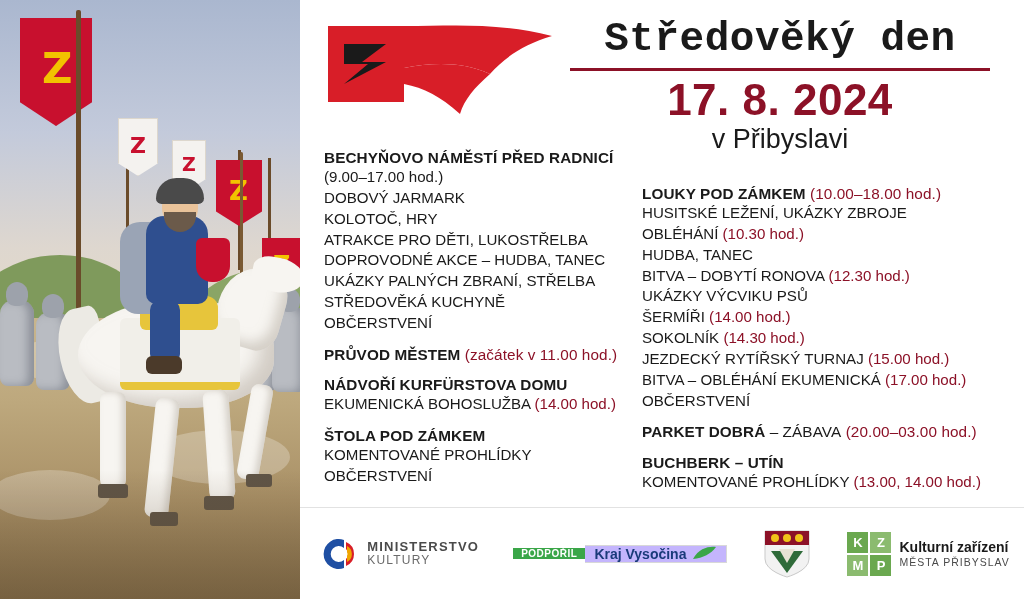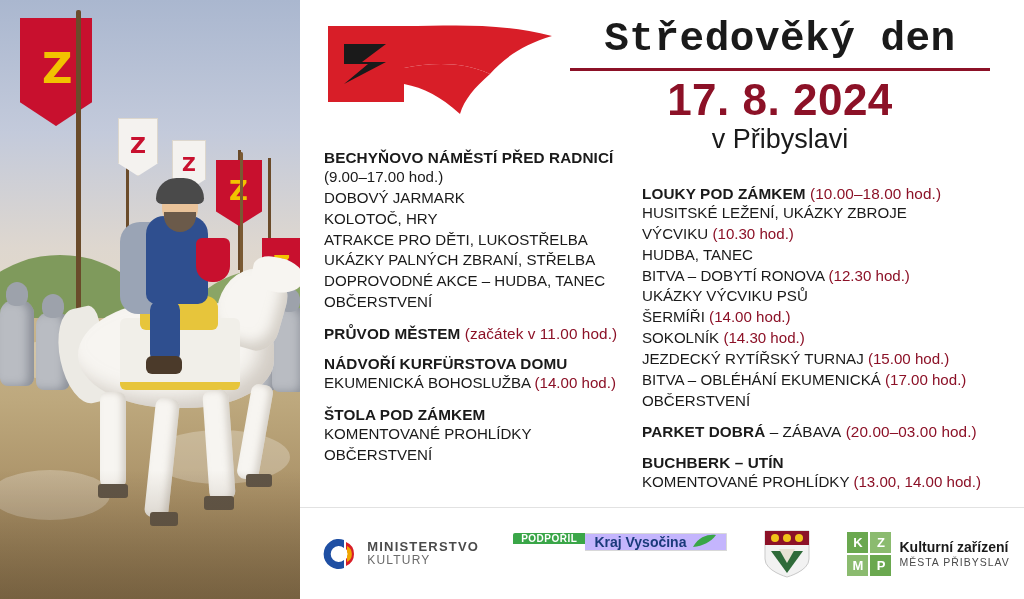--- a/index.html
+++ b/index.html
@@ -265,21 +265,21 @@
     justify-content: center;
     gap: 34px;
   }
   .logo-mk { display: flex; align-items: center; gap: 9px; }
   .mk-mark { width: 44px; height: 44px; }
   .mk-text { line-height: 1.12; }
   .mk-text .l1 { font-size: 13px; font-weight: 700; color: #4a4a4a; letter-spacing: 1.2px; }
   .mk-text .l2 { font-size: 12px; color: #6a6a6a; letter-spacing: 1.2px; }
 
   .logo-kv {
-    display: flex; align-items: flex-start; height: 42px;
+    display: flex; align-items: center; height: 42px;
     border-radius: 2px; overflow: hidden;
   }
   .kv-left {
     background: #3aa648; color: #fff; font-size: 10px; font-weight: 700;
     display: flex; align-items: center; padding: 0 8px; letter-spacing: 0.5px;
   }
   .kv-right {
     background: #c4b5fd; border: 1px solid #d8d8d8; border-left: none;
     display: flex; align-items: center; gap: 5px; padding: 0 9px;
   }
@@ -401,22 +401,23 @@
     <div class="program">
 
       <div class="col col-left">
 
         <div class="block">
           <div class="block-head">BECHYŇOVO NÁMĚSTÍ PŘED RADNICÍ</div>
           <div class="line time">(9.00–17.00 hod.)</div>
           <div class="line">DOBOVÝ JARMARK</div>
           <div class="line">KOLOTOČ, HRY</div>
           <div class="line">ATRAKCE PRO DĚTI, LUKOSTŘELBA</div>
+          <div class="line">DOPROVODNÉ AKCE – HUDBA, TANEC</div>
           <div class="line">UKÁZKY PALNÝCH ZBRANÍ, STŘELBA</div>
-          <div class="line">DOPROVODNÉ AKCE – HUDBA, TANEC</div>
+          <div class="line">STŘEDOVĚKÁ KUCHYNĚ</div>
           <div class="line">OBČERSTVENÍ</div>
         </div>
 
         <div class="block">
           <div class="block-head">
             <span class="head-inline">PRŮVOD MĚSTEM</span>
             <span class="time-b">(začátek v 11.00 hod.)</span>
           </div>
         </div>
 
@@ -438,21 +439,21 @@
 
       <div class="col col-right" style="padding-top:36px;">
 
         <div class="block">
           <div class="block-head">
             <span class="head-inline">LOUKY POD ZÁMKEM</span>
             <span class="time-b">(10.00–18.00 hod.)</span>
           </div>
           <div class="line">HUSITSKÉ LEŽENÍ, UKÁZKY ZBROJE</div>
           <div class="line">
-            <span>VÝCVIKU</span>
+            <span>OBLÉHÁNÍ</span>
             <span class="time">(10.30 hod.)</span>
           </div>
           <div class="line">HUDBA, TANEC</div>
           <div class="line">
             <span>BITVA – DOBYTÍ RONOVA</span>
             <span class="time">(12.30 hod.)</span>
           </div>
           <div class="line">UKÁZKY VÝCVIKU PSŮ</div>
           <div class="line">
             <span>ŠERMÍŘI</span>

